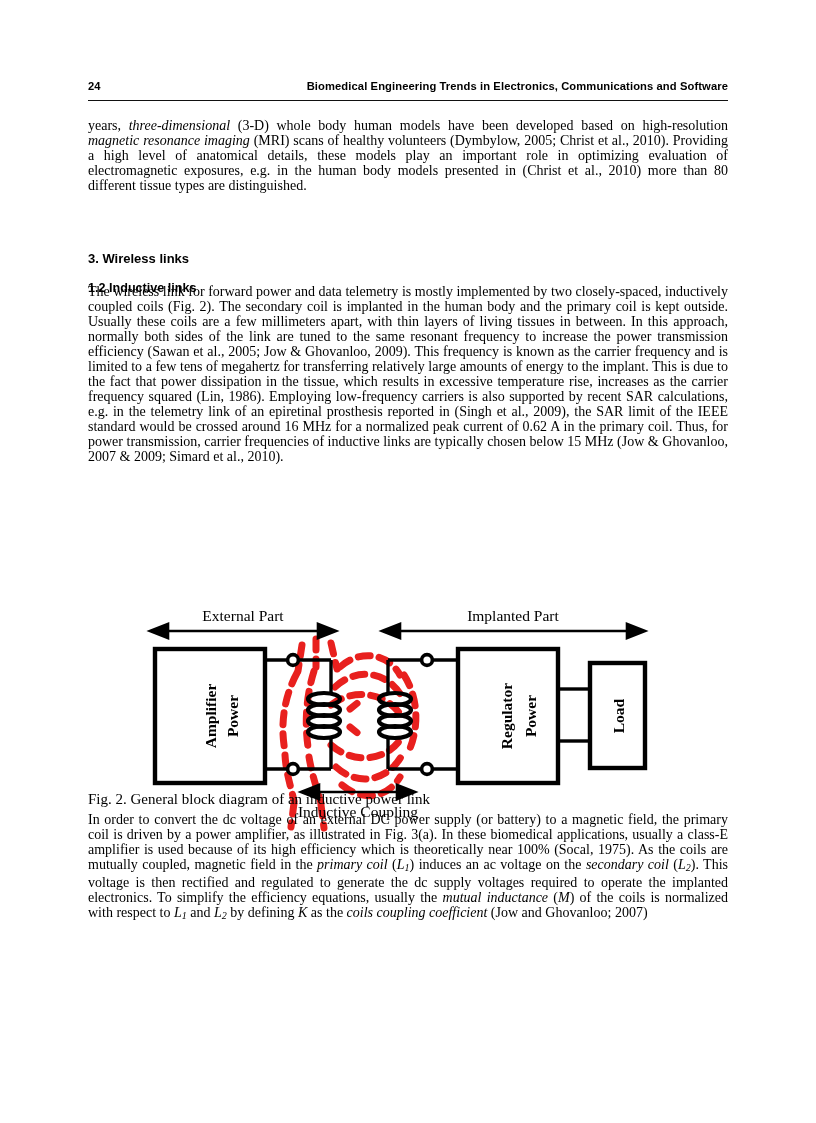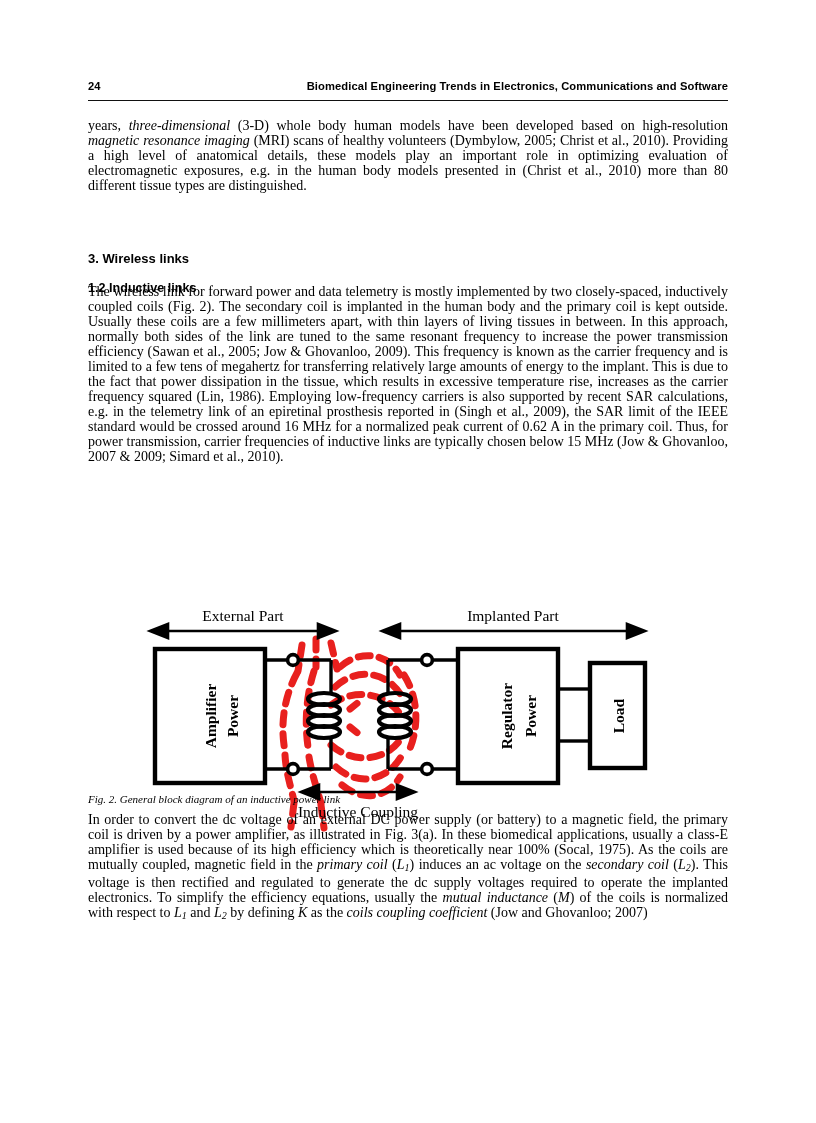--- a/index.html
+++ b/index.html
@@ -95,23 +95,22 @@
     height: 230px;
     margin-top: 45px;
   }
   .fig-svg { display: block; }
 
   .fig-caption {
     position: absolute;
     left: 88px;
     top: 790px;
     width: 640px;
-    font-size: 11px;
+    font-size: 15px;
     line-height: 19px;
-    font-style: italic;
   }
 
   .arrow-label {
     font-family: "Liberation Serif", "DejaVu Serif", serif;
     font-size: 15.5px;
   }
   .coupling-label {
     font-family: "Liberation Serif", "DejaVu Serif", serif;
     font-size: 15.5px;
   }

